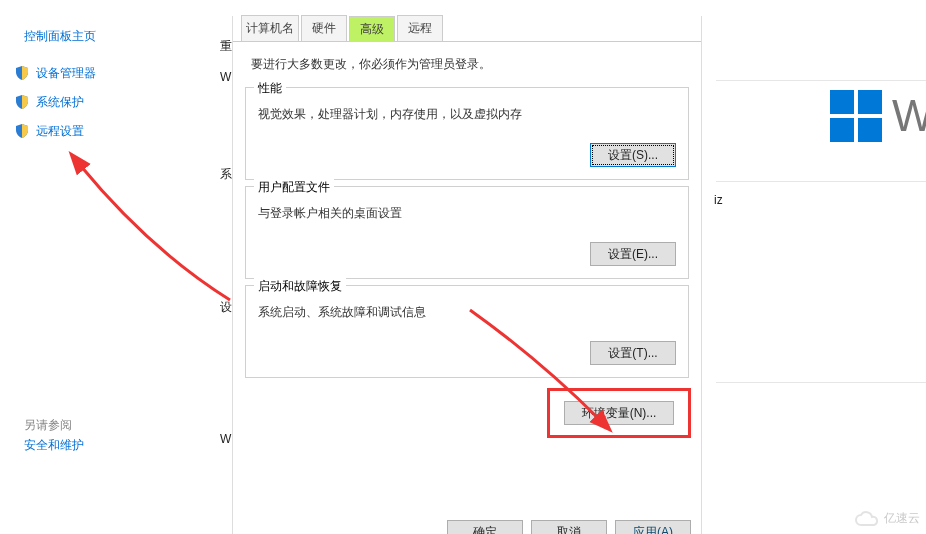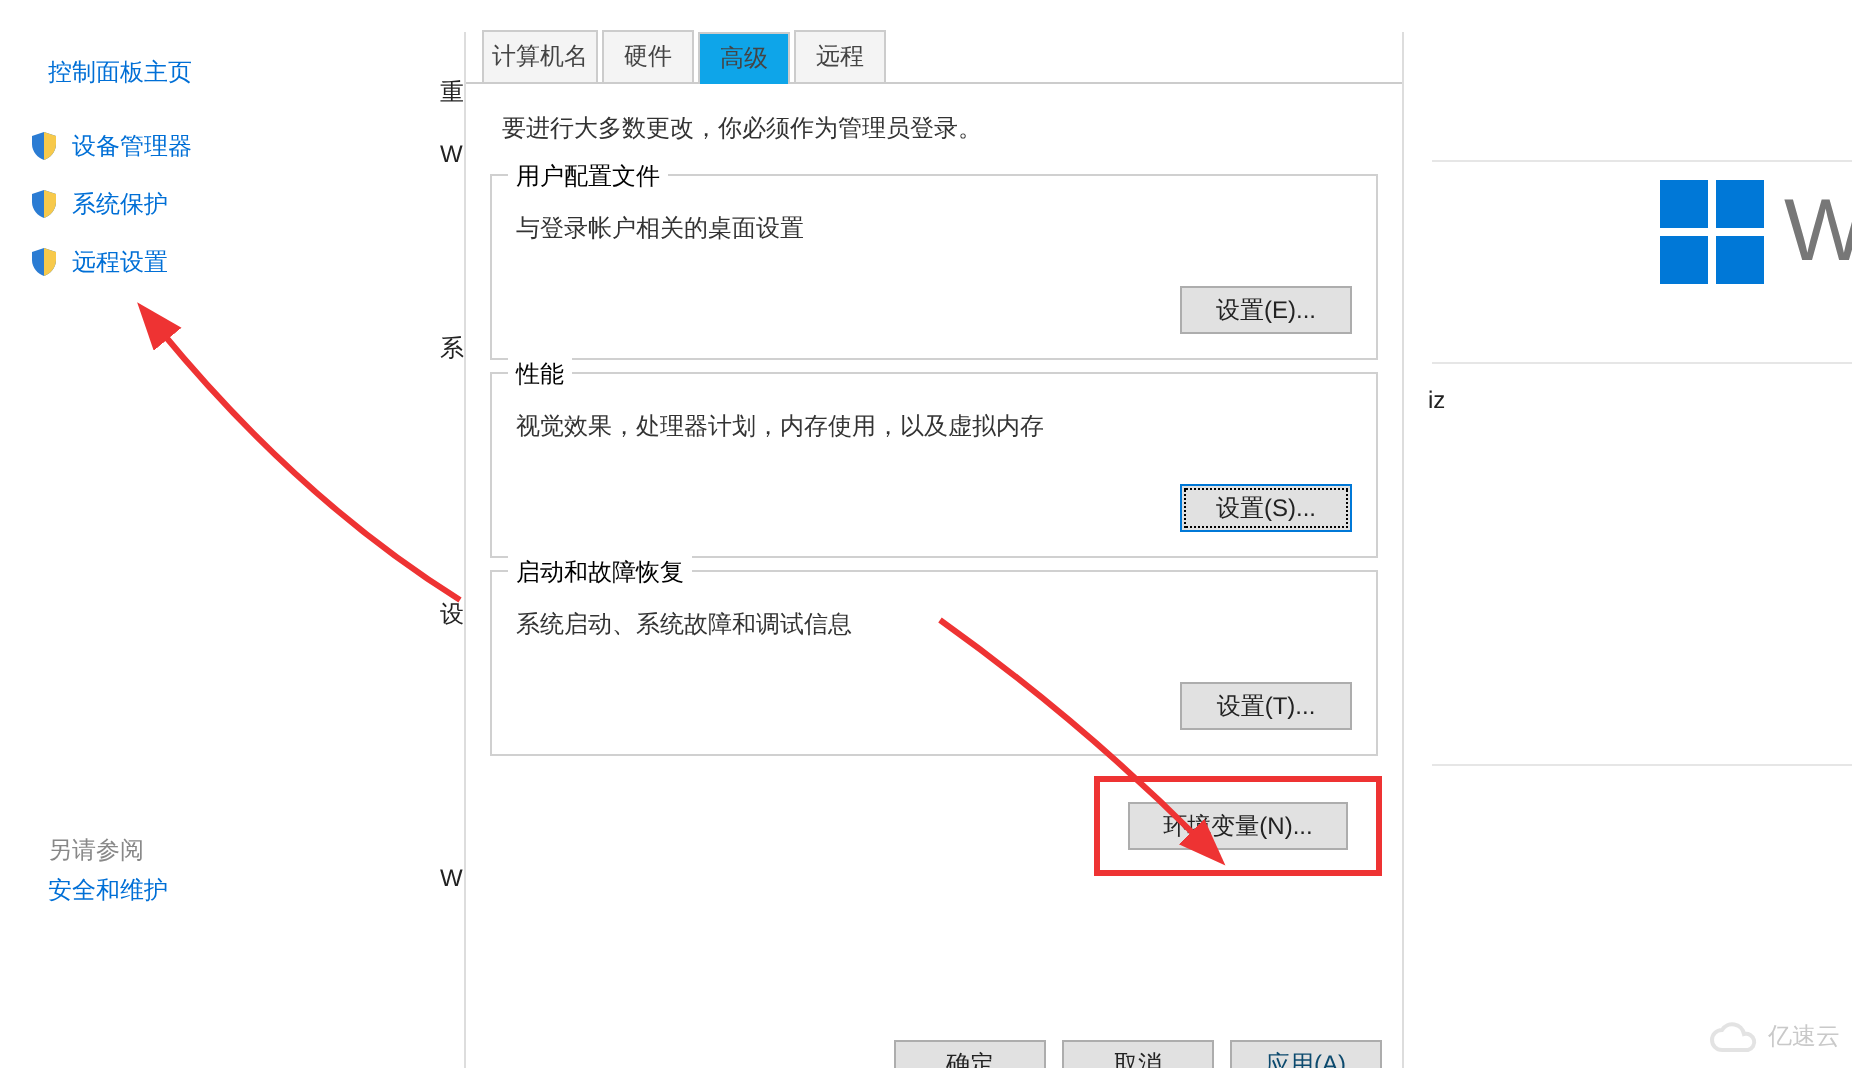--- a/index.html
+++ b/index.html
@@ -11,21 +11,21 @@
 .nav-item span{color:#006fd6;font-size:12px}
 .nav-sel{border:2px solid #e33;border-radius:2px;margin:2px 10px 2px 10px;padding:4px 0 4px 4px}
 .seealso{position:absolute;left:24px;bottom:30px;color:#888;font-size:12px}
 .seealso2{position:absolute;left:24px;bottom:10px;color:#006fd6;font-size:12px;cursor:pointer}
 .left-letters{position:absolute;left:220px;top:0;width:10px;color:#222;font-size:12px}
 .ll{position:absolute;left:0}
 .dialog{position:absolute;left:232px;top:16px;width:470px;height:534px;background:#fff;border-left:1px solid #ddd;border-right:1px solid #ddd}
 .tabs{display:flex;border-bottom:1px solid #ccc;height:26px;align-items:flex-end;padding-left:8px}
 .tab{padding:4px 10px;border:1px solid #ccc;border-bottom:none;background:#f4f4f4;margin-right:2px;font-size:12px;color:#444;cursor:pointer}
 .tab.cut{padding:4px 4px}
-.tab.sel{background:#0ea5e9;position:relative;top:1px}
+.tab.sel{background:#bef264;position:relative;top:1px}
 .intro{padding:14px 18px 8px 18px;color:#333}
 .group{margin:6px 12px;border:1px solid #d0d0d0;position:relative;padding:18px 12px 12px 12px}
 .group .legend{position:absolute;top:-8px;left:8px;background:#fff;padding:0 4px;font-size:12px}
 .group .desc{color:#333;margin-bottom:20px}
 .btn{min-width:86px;height:24px;background:#e1e1e1;border:1px solid #adadad;color:#222;font-size:12px;cursor:pointer;padding:0 10px}
 .btn.focus{border:1px solid #0078d7;outline:1px dotted #000;outline-offset:-3px}
 .btn-row{text-align:right}
 .env-wrap{border:3px solid #e33;display:inline-block;padding:10px 14px;float:right;margin:4px 10px 0 12px}
 .dlg-buttons{position:absolute;bottom:6px;right:10px;display:flex;gap:8px}
 .dlg-buttons .btn{min-width:76px}
@@ -82,29 +82,29 @@
 <div class="dialog">
   <div class="tabs">
     <div class="tab cut">计算机名</div>
     <div class="tab">硬件</div>
     <div class="tab sel">高级</div>
     <div class="tab">远程</div>
   </div>
   <div class="intro">要进行大多数更改，你必须作为管理员登录。</div>
 
   <div class="group">
+    <div class="legend">性能</div>
+    <div class="desc">视觉效果，处理器计划，内存使用，以及虚拟内存</div>
+    <div class="btn-row"><button class="btn focus">设置(S)...</button></div>
+  </div>
+
+  <div class="group">
     <div class="legend">用户配置文件</div>
     <div class="desc">与登录帐户相关的桌面设置</div>
     <div class="btn-row"><button class="btn">设置(E)...</button></div>
-  </div>
-
-  <div class="group">
-    <div class="legend">性能</div>
-    <div class="desc">视觉效果，处理器计划，内存使用，以及虚拟内存</div>
-    <div class="btn-row"><button class="btn focus">设置(S)...</button></div>
   </div>
 
   <div class="group">
     <div class="legend">启动和故障恢复</div>
     <div class="desc">系统启动、系统故障和调试信息</div>
     <div class="btn-row"><button class="btn">设置(T)...</button></div>
   </div>
 
   <div class="env-wrap">
     <button class="btn" style="min-width:110px">环境变量(N)...</button>

